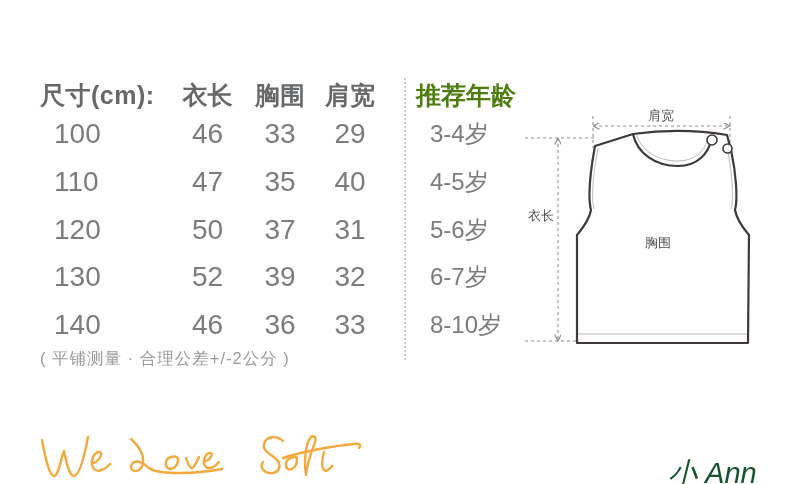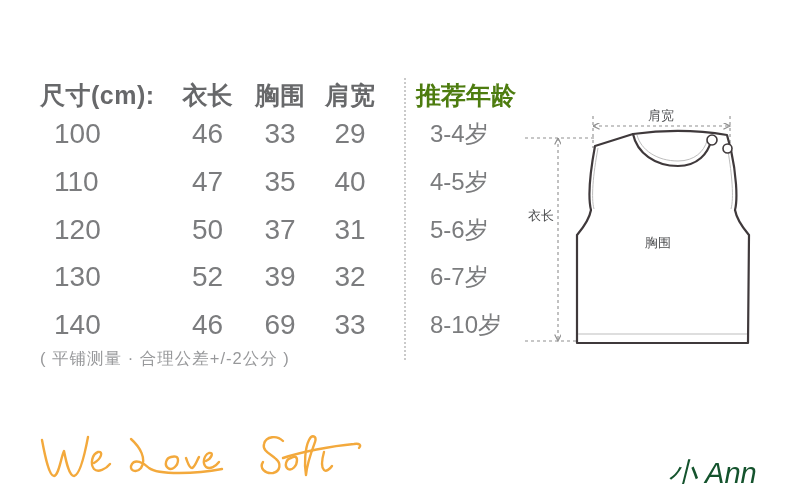--- a/index.html
+++ b/index.html
@@ -61,21 +61,21 @@
     </div>
     <div class="trow">
       <span class="c size">130</span>
       <span class="c">52</span>
       <span class="c">39</span>
       <span class="c">32</span>
     </div>
     <div class="trow">
       <span class="c size">140</span>
       <span class="c">46</span>
-      <span class="c">69</span>
+      <span class="c">36</span>
       <span class="c">33</span>
     </div>
   </div>
 
   <div class="col-divider"></div>
 
   <div class="ages-block">
     <div class="ages-head">推荐年龄</div>
     <div class="age-item">3-4岁</div>
     <div class="age-item">4-5岁</div>

